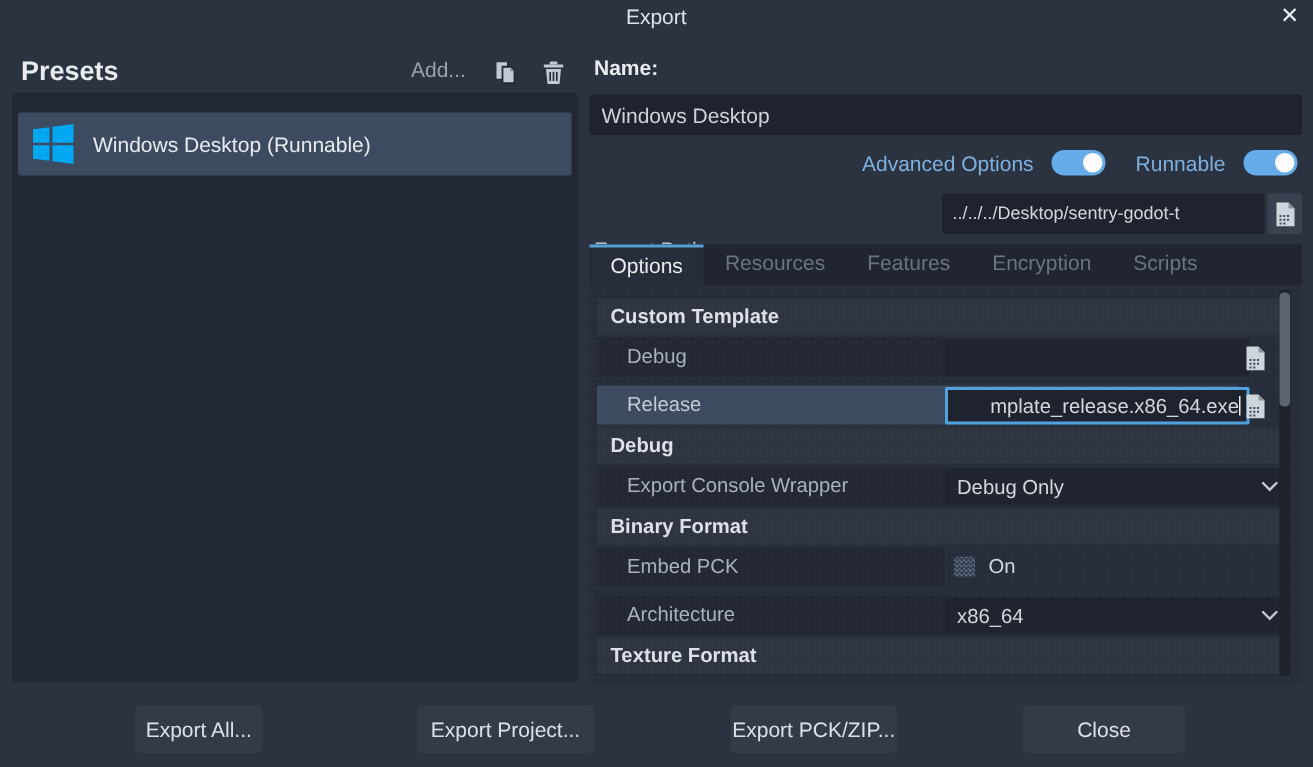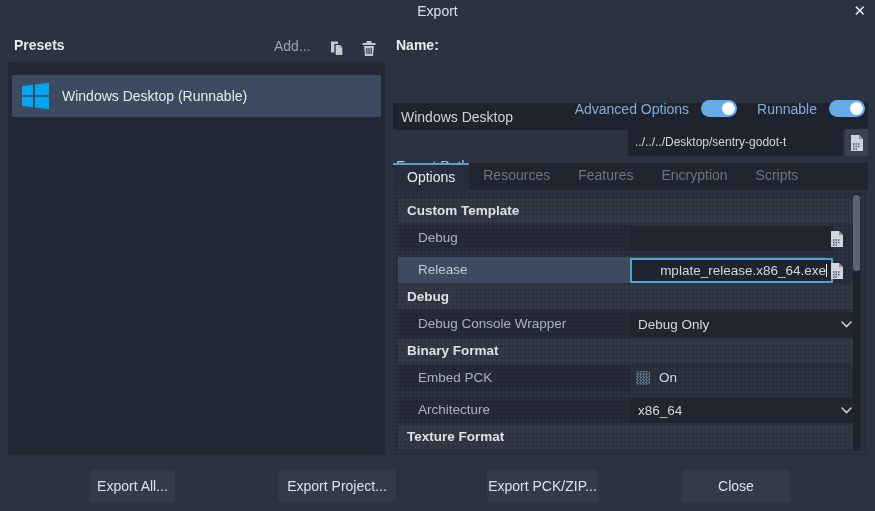--- a/index.html
+++ b/index.html
@@ -11,39 +11,39 @@
     color:#e3e6eb;
     overflow:hidden;
   }
   .abs { position:absolute; }
 
   
   .dlg-title { top:3px; left:0; width:875px; text-align:center; font-size:14px; color:#dde2e8; }
   .close-btn { top:2px; right:9px; font-size:15px; color:#eceff3; cursor:pointer; line-height:18px; }
 
   
-  .presets-label { top:37px; left:14px; font-size:14px; font-weight:bold; color:#e8ebef; }
+  .presets-label { top:37px; left:14px; font-size:18px; font-weight:bold; color:#e8ebef; }
   .add-link { top:38px; left:274px; font-size:14px; color:#99a2ae; cursor:pointer; }
   .icon-btn { cursor:pointer; }
   .copy-icon { top:40px; left:329px; }
   .trash-icon { top:40px; left:361px; }
   .list-panel { top:62px; left:8px; width:377px; height:393px; background:#222834; border-radius:3px; }
   .preset-item {
     position:absolute; top:5px; left:4px; width:369px; height:42px;
     background:#3d4b60; border-radius:2px;
     display:flex; align-items:center; gap:11px; padding-left:7px; cursor:pointer;margin-top:8px;
   }
   .preset-item .plabel { font-size:14px; color:#e7eaee; }
 
   
   .name-label { top:37px; left:396px; font-size:14px; font-weight:bold; color:#e8ebef; }
   .name-input {
     top:63px; left:393px; width:475px; height:27px; background:#1e232d; border:none;
     border-radius:2px; color:#ced3da; font-size:14px; padding:0 8px;
-    font-family:"Liberation Sans", sans-serif; outline:none;margin-top:40px;
+    font-family:"Liberation Sans", sans-serif; outline:none;
   }
   .toggles-row { top:100px; right:10px; display:flex; align-items:center; }
   .toggle-label { font-size:14px; color:#7fb0dd; cursor:pointer; }
   .toggle {
     width:36px; height:17px; border-radius:9px; background:#66ace8; position:relative;
     margin-left:12px; cursor:pointer;
   }
   .toggle .knob {
     position:absolute; right:2px; top:2px; width:13px; height:13px; border-radius:50%; background:#fdfdfe;
   }
@@ -231,21 +231,21 @@
         <path d="M10 1v4h4z" fill="#8b929c"></path>
         <path d="M4 10h7M4 12.5h7M4 15h5" stroke="#454d5b" stroke-width="1.3" stroke-dasharray="1.4 1.1"></path>
       </svg>
     </div>
   </div>
 
   <div class="sec-header" style="top:95px">Debug</div>
 
   <div class="prop-row" style="top:121px">
     <div class="row-label-bg"></div>
-    <span class="rlabel">Debug Console Wrapper</span>
+    <span class="rlabel">Export Console Wrapper</span>
     <div class="dropdown">
       <span class="dval">Debug Only</span>
       <span class="chev">
         <svg width="11" height="7" viewBox="0 0 11 7">
             <path d="M1 1l4.5 4.5L10 1" fill="none" stroke="#c6ccd4" stroke-width="1.6" stroke-linecap="round"></path>
           </svg>
       </span>
     </div>
   </div>
 

